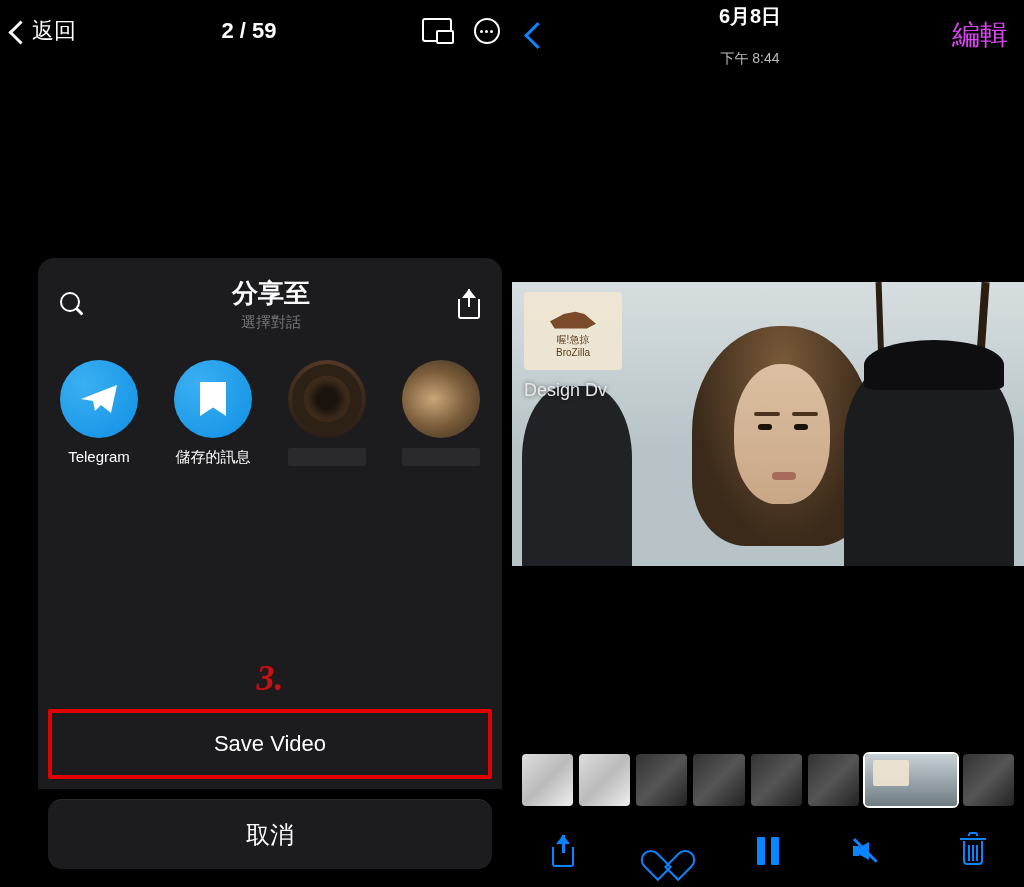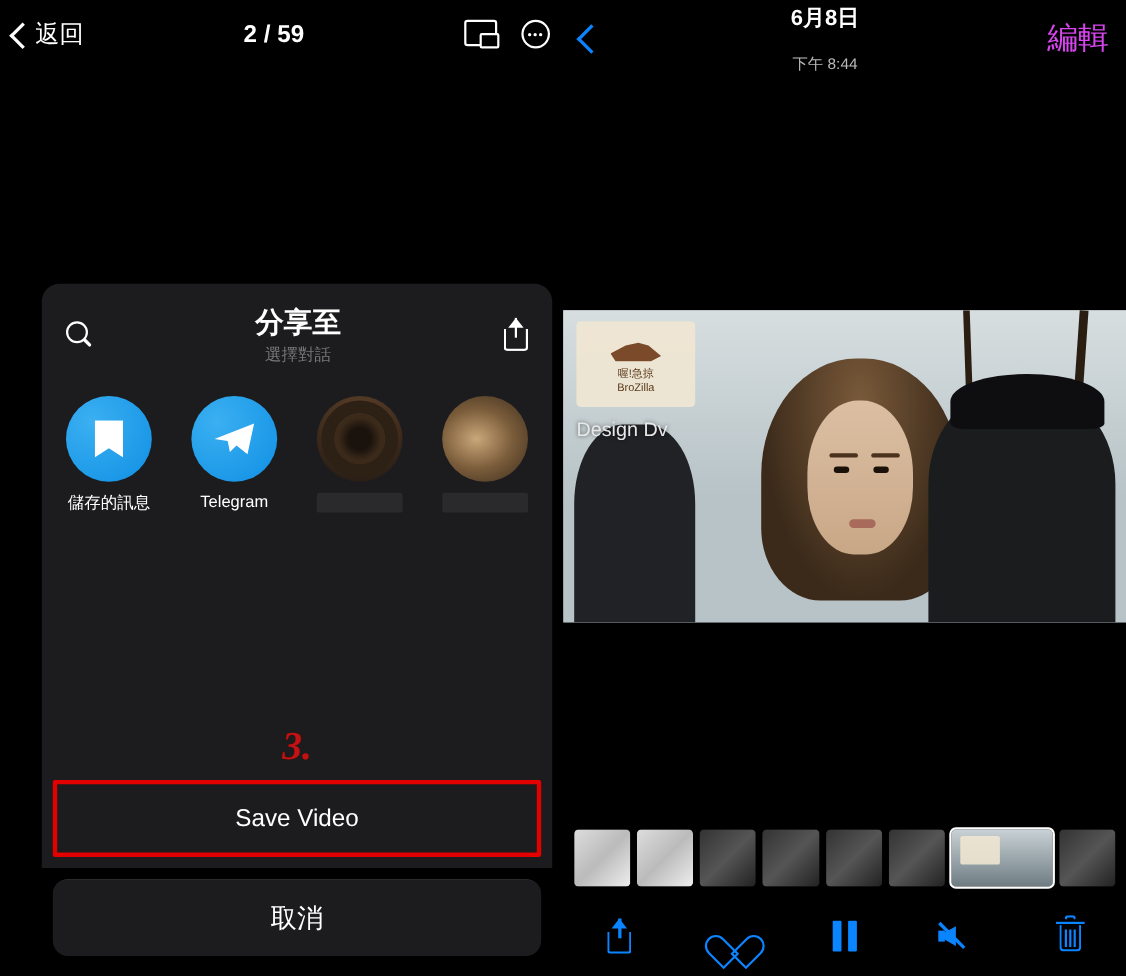--- a/index.html
+++ b/index.html
@@ -147,21 +147,21 @@
     border-radius:48% 48% 44% 44%;}
   .face .brow{position:absolute; width:26px; height:4px; background:#4a321e; border-radius:2px;}
   .face .b1{top:96px; left:72px;}
   .face .b2{top:96px; left:110px;}
   .face .eye{position:absolute; width:14px; height:6px; background:#1a1208; border-radius:3px;}
   .face .e1{top:108px; left:76px;}
   .face .e2{top:108px; left:112px;}
   .face .lips{position:absolute; top:156px; left:90px; width:24px; height:8px;
     background:#a86a5a; border-radius:4px;}
   .badge-box{
-    position:absolute; left:12px; top:10px; width:108px; height:78px;
+    position:absolute; left:12px; top:10px; width:98px; height:78px;
     background: rgba(240,230,210,0.92); border-radius:4px;
     display:flex; flex-direction:column; align-items:center; justify-content:center;
     font-size:10px; color:#5a3a1a;
   }
   .badge-box .dino{
     width:46px;height:24px;background:#7a4a2a;
     clip-path: polygon(0 70%, 15% 55%, 30% 40%, 55% 30%, 75% 40%, 100% 80%, 80% 100%, 10% 100%);
     margin-bottom:4px;
   }
   .watermark{
@@ -260,33 +260,33 @@
         <div class="sys-share-icon">
           <div class="arr"></div>
             <div class="up"></div>
             <div class="sq"></div>
         </div>
       </div>
 
       <div class="share-targets">
         <div class="target">
           <div class="avatar tg-blue">
-            <div class="bookmark-shape"></div>
-          </div>
-          <div class="name">儲存的訊息</div>
-        </div>
-        <div class="target">
-          <div class="avatar tg-blue">
             <div class="plane-shape">
               <svg viewBox="0 0 40 36">
                   <path d="M2 18 L38 4 L32 32 L22 24 L16 30 L14 20 Z" fill="#fff"></path>
                 </svg>
             </div>
           </div>
           <div class="name">Telegram</div>
+        </div>
+        <div class="target">
+          <div class="avatar tg-blue">
+            <div class="bookmark-shape"></div>
+          </div>
+          <div class="name">儲存的訊息</div>
         </div>
         <div class="target">
           <div class="avatar photo1"></div>
           <div class="name blurred"></div>
         </div>
         <div class="target">
           <div class="avatar photo2"></div>
           <div class="name blurred"></div>
         </div>
       </div>

